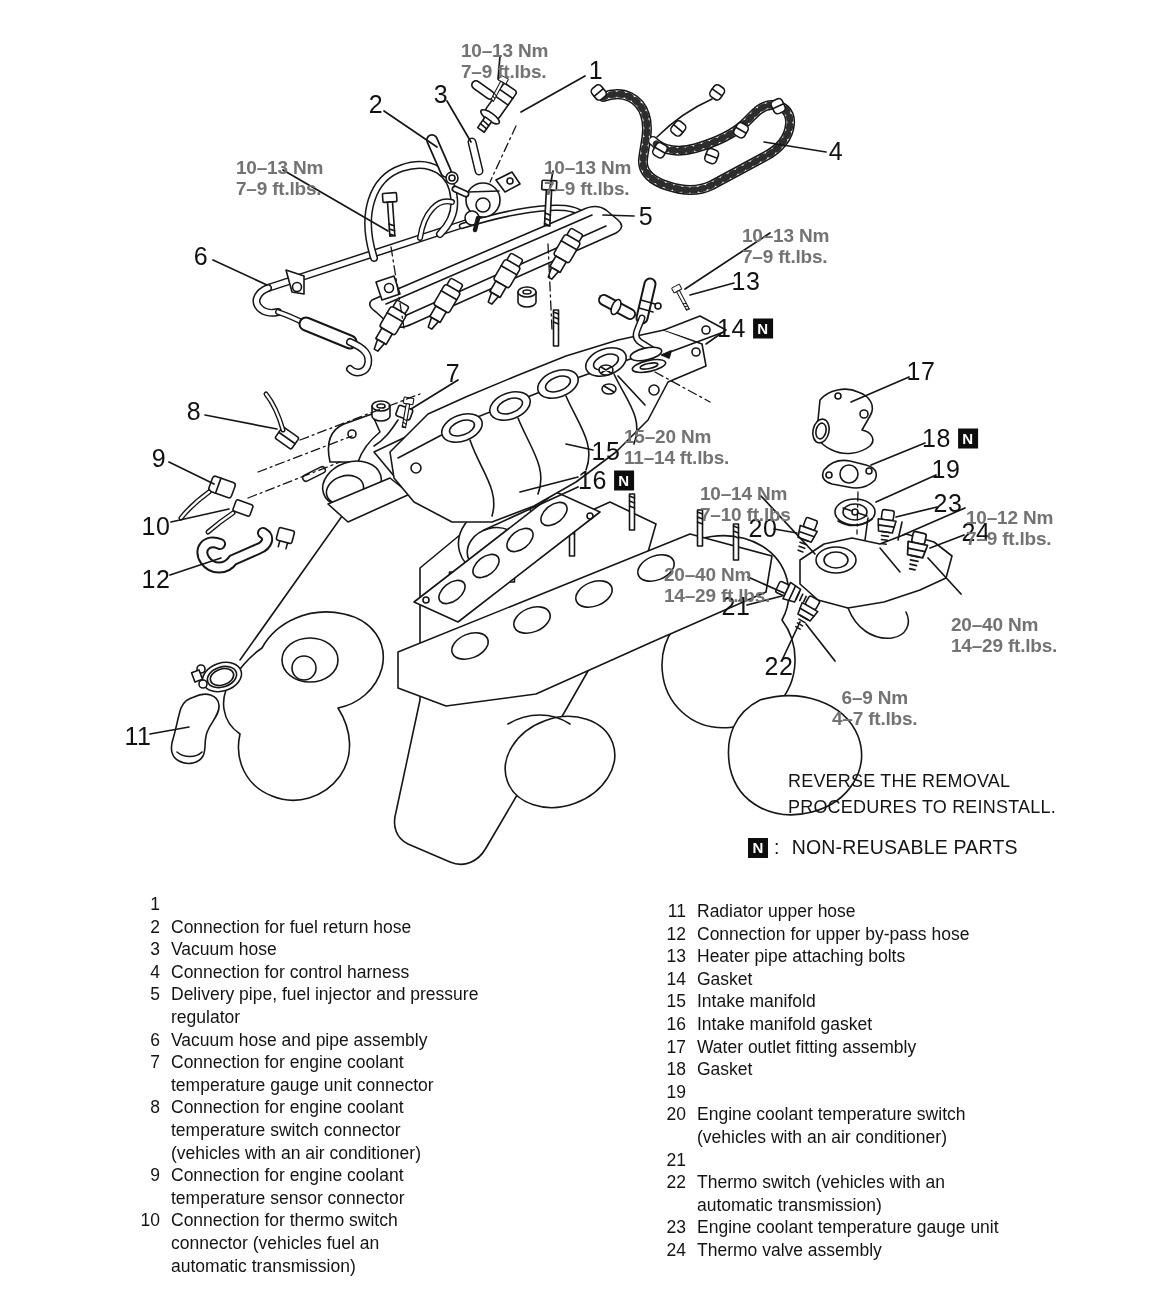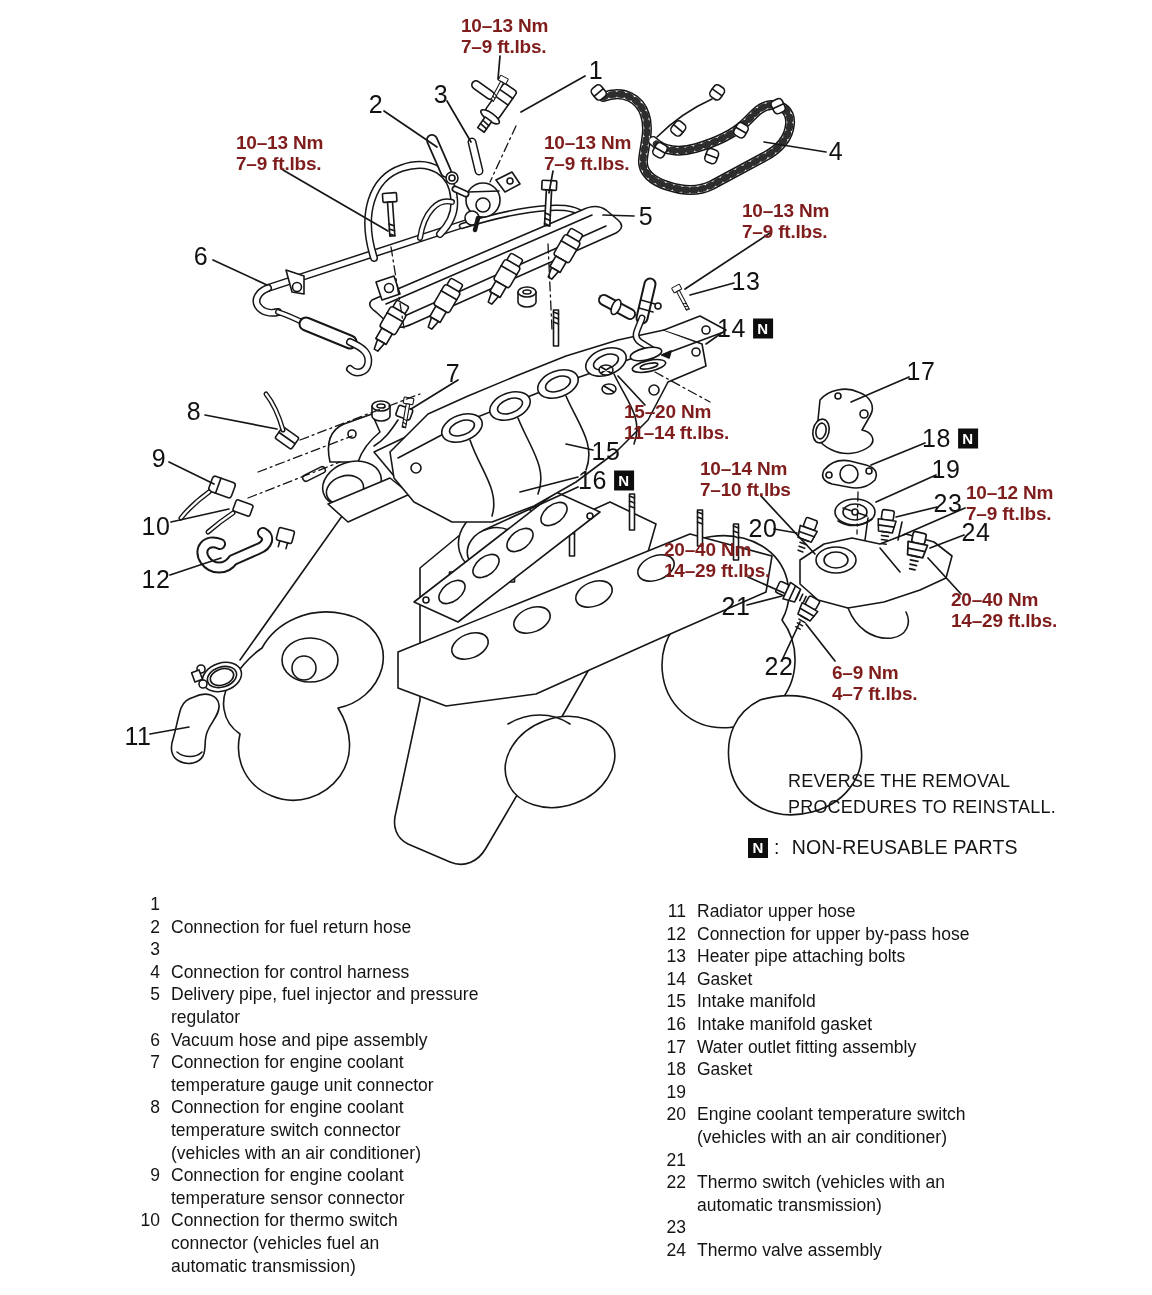--- a/index.html
+++ b/index.html
@@ -3,21 +3,21 @@
 <meta charset="utf-8">
 <style>
   html,body{margin:0;padding:0;background:#fff;}
   body{width:1152px;height:1295px;position:relative;font-family:"Liberation Sans",sans-serif;color:#141414;overflow:hidden;}
   .page{position:absolute;inset:0;background:#fff;}
   #diagram{position:absolute;left:0;top:0;}
   .label-layer{position:absolute;inset:0;pointer-events:none;}
   .callout{position:absolute;transform:translate(-50%,-50%);display:flex;align-items:center;gap:7px;
            font-size:25px;color:#111;letter-spacing:.5px;white-space:nowrap;}
   .torque{position:absolute;font-weight:bold;font-size:19px;line-height:20.5px;letter-spacing:-.2px;
-          white-space:pre-line;color:#7f1d1d;}
+          white-space:pre-line;color:#737373;margin-top:25px;}
   .nbox{width:20px;height:20px;background:#0d0d0d;color:#fff;font-weight:bold;font-size:15px;
         display:inline-flex;align-items:center;justify-content:center;line-height:1;}
   .note-reverse{position:absolute;left:788px;top:769px;font-size:18px;line-height:25.5px;
                 letter-spacing:.2px;white-space:pre-line;}
   .legend{position:absolute;left:748px;top:836px;display:flex;align-items:center;gap:6px;font-size:19.5px;letter-spacing:.2px;}
   .legend .sep{margin-right:6px;}
   .parts-col{position:absolute;}
   .parts-col-left{left:118px;top:893px;width:410px;}
   .parts-col-right{left:644px;top:900px;width:440px;}
   .part-item{display:grid;grid-template-columns:42px 1fr;column-gap:11px;font-size:17.5px;line-height:22.6px;}
@@ -461,21 +461,21 @@
       <div class="torque" style="left: 624px; top: 402px;">15–20  Nm
 11–14  ft.lbs.</div>
       <div class="torque" style="left: 700px; top: 459px;">10–14  Nm
 7–10  ft.lbs</div>
       <div class="torque" style="left: 966px; top: 483px;">10–12  Nm
 7–9  ft.lbs.</div>
       <div class="torque" style="left: 664px; top: 540px;">20–40  Nm
 14–29  ft.lbs.</div>
       <div class="torque" style="left: 951px; top: 590px;">20–40  Nm
 14–29  ft.lbs.</div>
-      <div class="torque" style="left: 832px; top: 663px;">6–9  Nm
+      <div class="torque" style="left: 832px; top: 663px; text-align: center;">6–9  Nm
 4–7  ft.lbs.</div>
     </div>
 
 <div class="note-reverse">REVERSE THE REMOVAL
 PROCEDURES TO REINSTALL.</div>
 
 <div class="legend">
   <span class="nbox">N</span>
   <span class="sep">:</span>
   <span>NON-REUSABLE PARTS</span>
@@ -484,20 +484,21 @@
 <div class="parts-col parts-col-left" id="parts-left">
       <div class="part-item">
         <div class="part-num">1</div>
       </div>
       <div class="part-item">
         <div class="part-num">2</div>
         <div class="part-text">Connection for fuel return hose</div>
       </div>
       <div class="part-item">
         <div class="part-num">3</div>
+        <div class="part-text">Vacuum hose</div>
       </div>
       <div class="part-item">
         <div class="part-num">4</div>
         <div class="part-text">Connection for control harness</div>
       </div>
       <div class="part-item">
         <div class="part-num">5</div>
         <div class="part-text">Delivery pipe, fuel injector and pressure
 regulator</div>
       </div>
@@ -572,20 +573,21 @@
       <div class="part-item">
         <div class="part-num">21</div>
       </div>
       <div class="part-item">
         <div class="part-num">22</div>
         <div class="part-text">Thermo switch (vehicles with an
 automatic transmission)</div>
       </div>
       <div class="part-item">
         <div class="part-num">23</div>
+        <div class="part-text">Engine coolant temperature gauge unit</div>
       </div>
       <div class="part-item">
         <div class="part-num">24</div>
         <div class="part-text">Thermo valve assembly</div>
       </div>
     </div>
 
 </div>
 
 </body></html>

